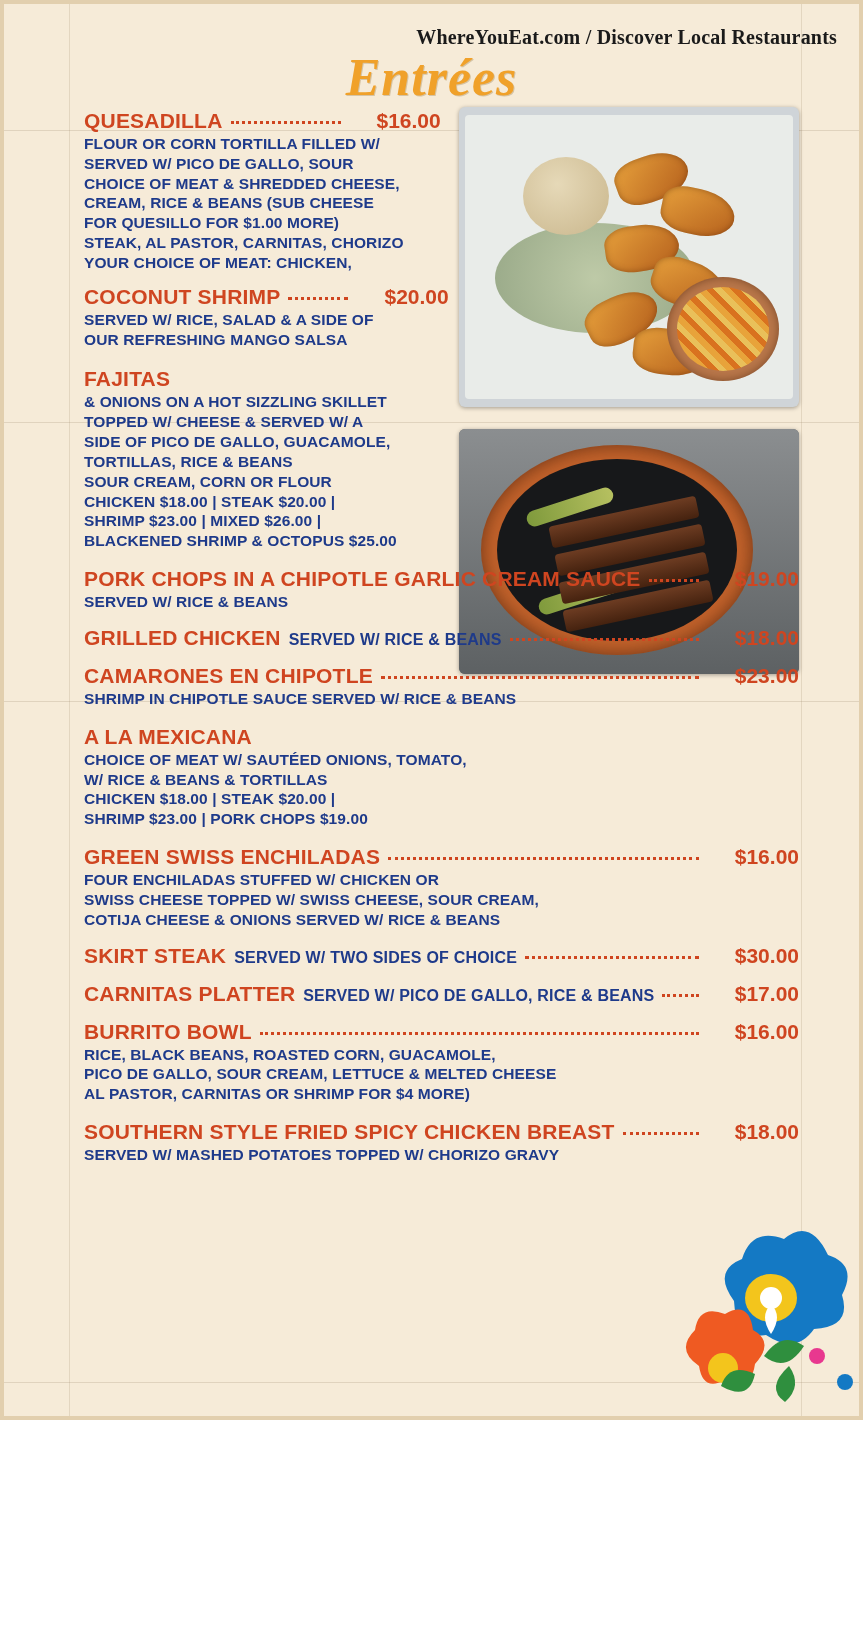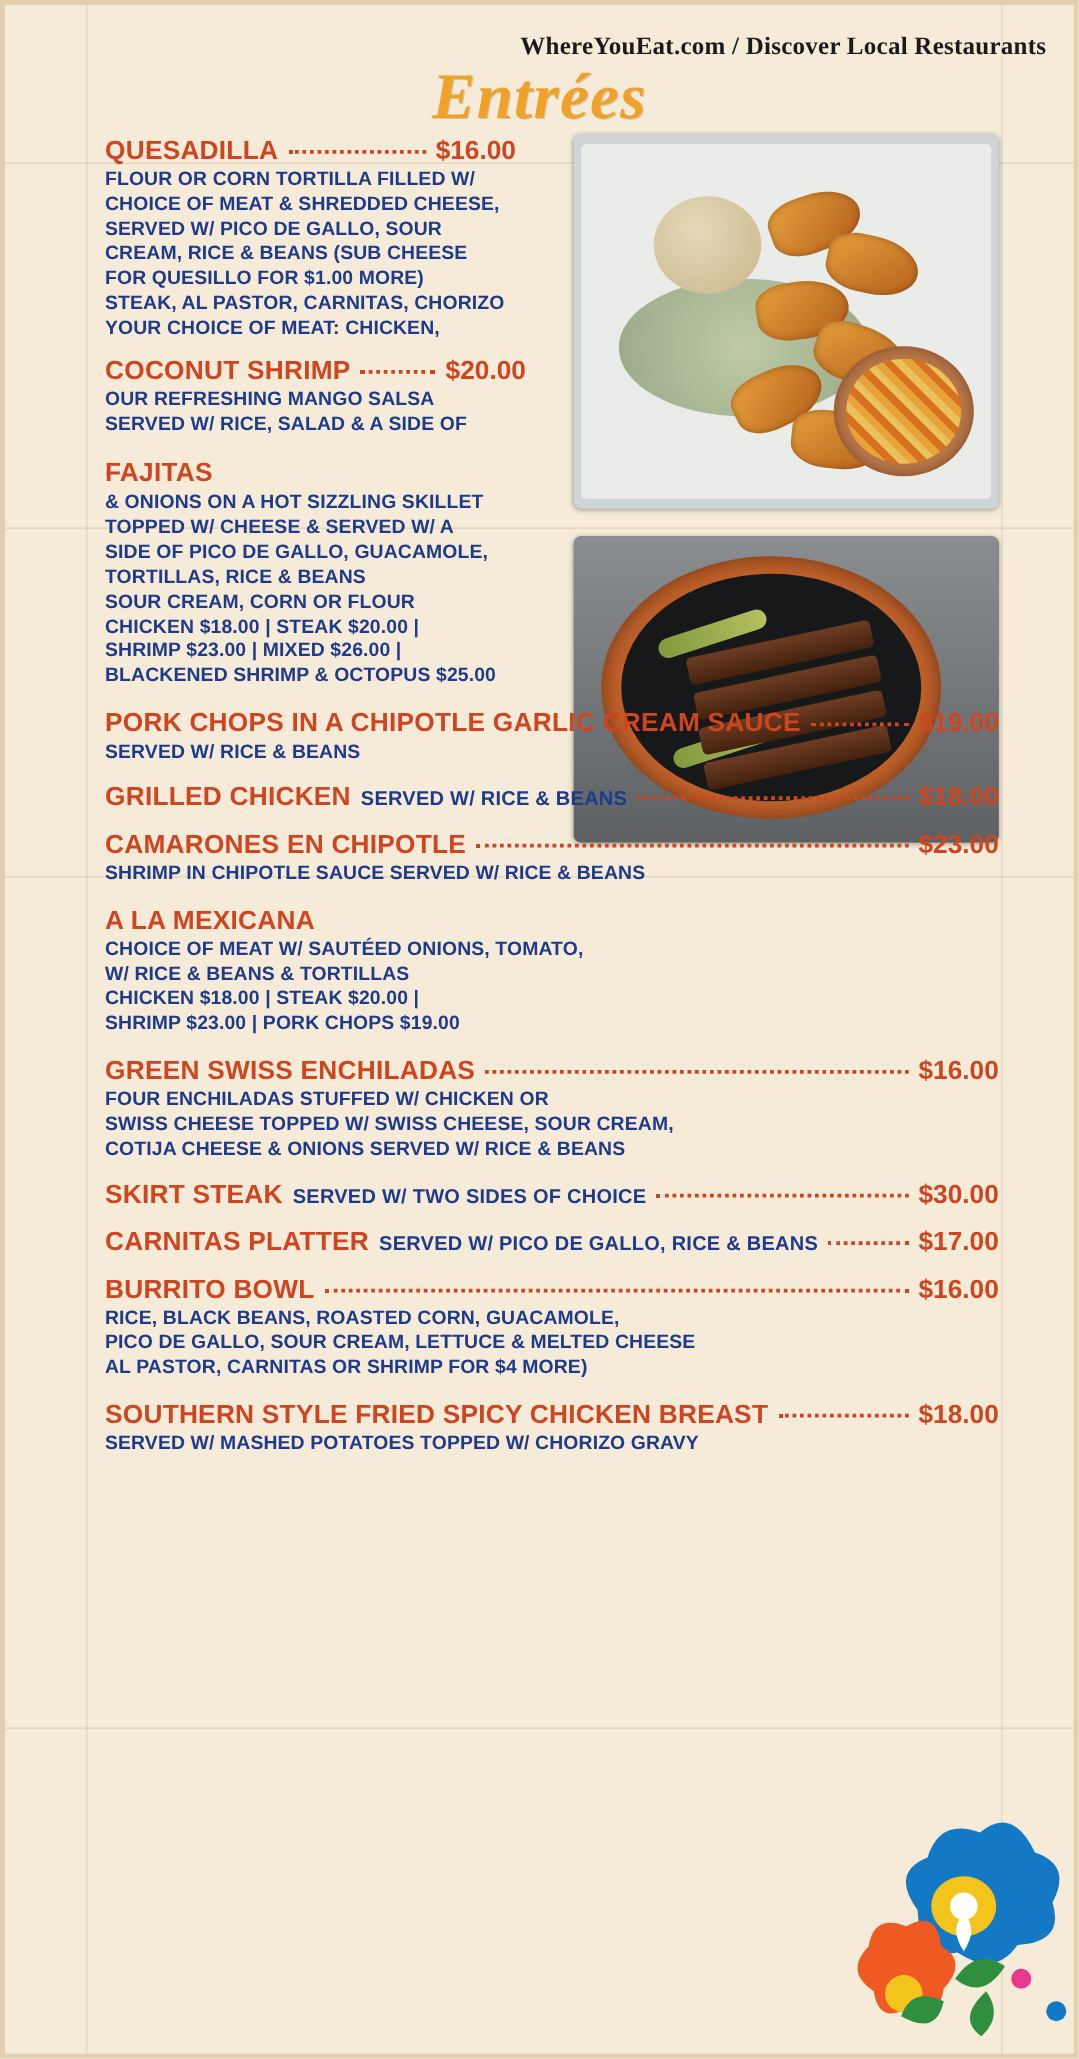--- a/index.html
+++ b/index.html
@@ -6,21 +6,21 @@
     margin: 0;
     padding: 0;
     background: #ffffff;
   }
   body {
     font-family: "Liberation Sans", sans-serif;
   }
   .page {
     position: relative;
     width: 863px;
-    height: 1647px;
+    height: 1420px;
     background: #f6ebd8;
     overflow: hidden;
     box-sizing: border-box;
     border: 4px solid #e2cfae;
   }
   
   .paper-fold {
     position: absolute;
     left: 0; right: 0;
     height: 1px;
@@ -99,20 +99,21 @@
     position: relative;
     top: -4px;
     border-bottom: 3px dotted #cf4520;
     min-width: 14px;
   }
   .leader.short { max-width: 120px; flex: none; width: 110px; }
   .price {
     color: #cf4520;
     font-weight: bold;
     font-size: 21px;
+    margin-left: 28px;
   }
   .desc {
     color: #1e3a8a;
     font-weight: bold;
     font-size: 15.5px;
     line-height: 1.28;
     letter-spacing: 0.1px;
     margin-top: 1px;
   }
   .desc div { white-space: nowrap; }
@@ -276,38 +277,38 @@
   <div class="content">
 
     <div class="item col-left">
       <div class="head-line">
         <span class="name">QUESADILLA</span>
         <span class="leader short"></span>
         <span class="price">$16.00</span>
       </div>
       <div class="desc">
         <div>FLOUR OR CORN TORTILLA FILLED W/</div>
+        <div>SERVED W/ PICO DE GALLO, SOUR</div>
         <div>CHOICE OF MEAT &amp; SHREDDED CHEESE,</div>
-        <div>SERVED W/ PICO DE GALLO, SOUR</div>
         <div>CREAM, RICE &amp; BEANS (SUB CHEESE</div>
         <div>FOR QUESILLO FOR $1.00 MORE)</div>
         <div>STEAK, AL PASTOR, CARNITAS, CHORIZO</div>
         <div>YOUR CHOICE OF MEAT: CHICKEN,</div>
       </div>
     </div>
 
     <div class="item col-left" style="margin-top:12px;">
       <div class="head-line">
         <span class="name">COCONUT SHRIMP</span>
         <span class="leader short" style="width:60px;"></span>
         <span class="price">$20.00</span>
       </div>
       <div class="desc">
+        <div>SERVED W/ RICE, SALAD &amp; A SIDE OF</div>
         <div>OUR REFRESHING MANGO SALSA</div>
-        <div>SERVED W/ RICE, SALAD &amp; A SIDE OF</div>
       </div>
     </div>
 
     <div class="item col-left" style="margin-top:18px;">
       <div class="head-line">
         <span class="name">FAJITAS</span>
       </div>
       <div class="desc">
         <div>&amp; ONIONS ON A HOT SIZZLING SKILLET</div>
         <div>TOPPED W/ CHEESE &amp; SERVED W/ A</div>

